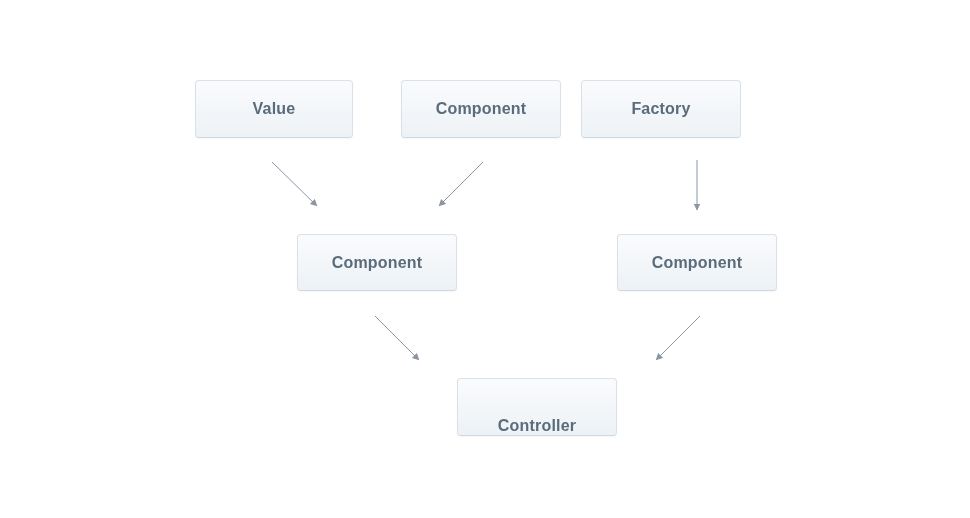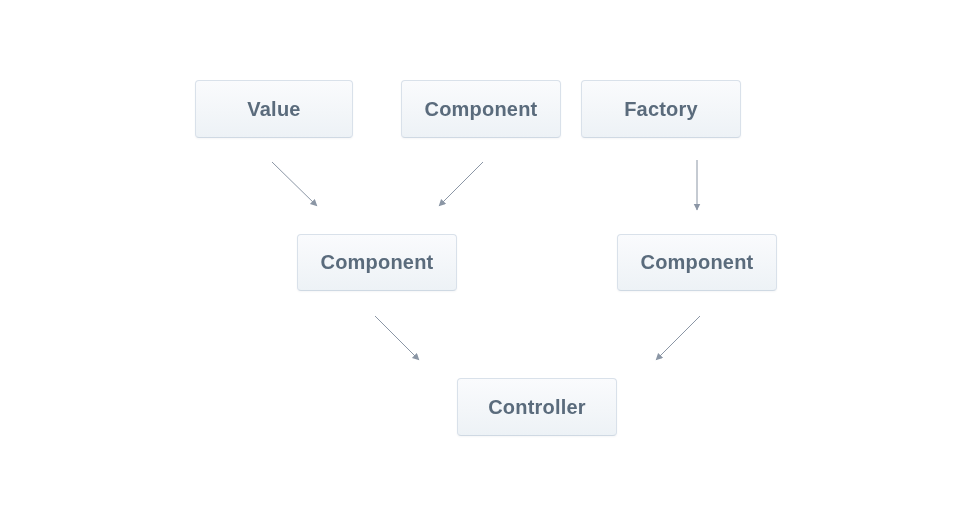--- a/index.html
+++ b/index.html
@@ -26,34 +26,34 @@
     box-sizing: border-box;
     display: flex;
     align-items: center;
     justify-content: center;
     background: linear-gradient(180deg, #fafbfd 0%, #f3f6f9 55%, #edf2f6 100%);
     border: 1px solid #d9e1ea;
     border-bottom-color: #cfd9e3;
     border-radius: 4px;
     box-shadow: 0 1px 2px rgba(50, 70, 100, 0.05);
     color: #5a6b7c;
-    font-size: 20px;
+    font-size: 16px;
     font-weight: 600;
     letter-spacing: 0.2px;
   }
   .node span {
     display: block;
   }
   
   .n-value            { left: 195px; top: 80px;  width: 158px; height: 58px; }
   .n-component-top    { left: 401px; top: 80px;  width: 160px; height: 58px; }
   .n-factory          { left: 581px; top: 80px;  width: 160px; height: 58px; }
   .n-component-left   { left: 297px; top: 234px; width: 160px; height: 57px; }
   .n-component-right  { left: 617px; top: 234px; width: 160px; height: 57px; }
-  .n-controller       { left: 457px; top: 378px; width: 160px; height: 58px; }
+  .n-controller       { left: 457px; top: 378px; width: 160px; height: 58px; align-items: flex-end; }
 </style>
 </head>
 <body>
 
 <div class="canvas">
 
   <svg class="arrows" width="970" height="518" viewBox="0 0 970 518">
     <defs>
       <marker id="arrowhead" markerWidth="8" markerHeight="8" refX="6.5" refY="3.5" orient="auto" markerUnits="userSpaceOnUse">
         <path d="M0,0 L7,3.5 L0,7 Z" fill="#8b96a5"></path>

